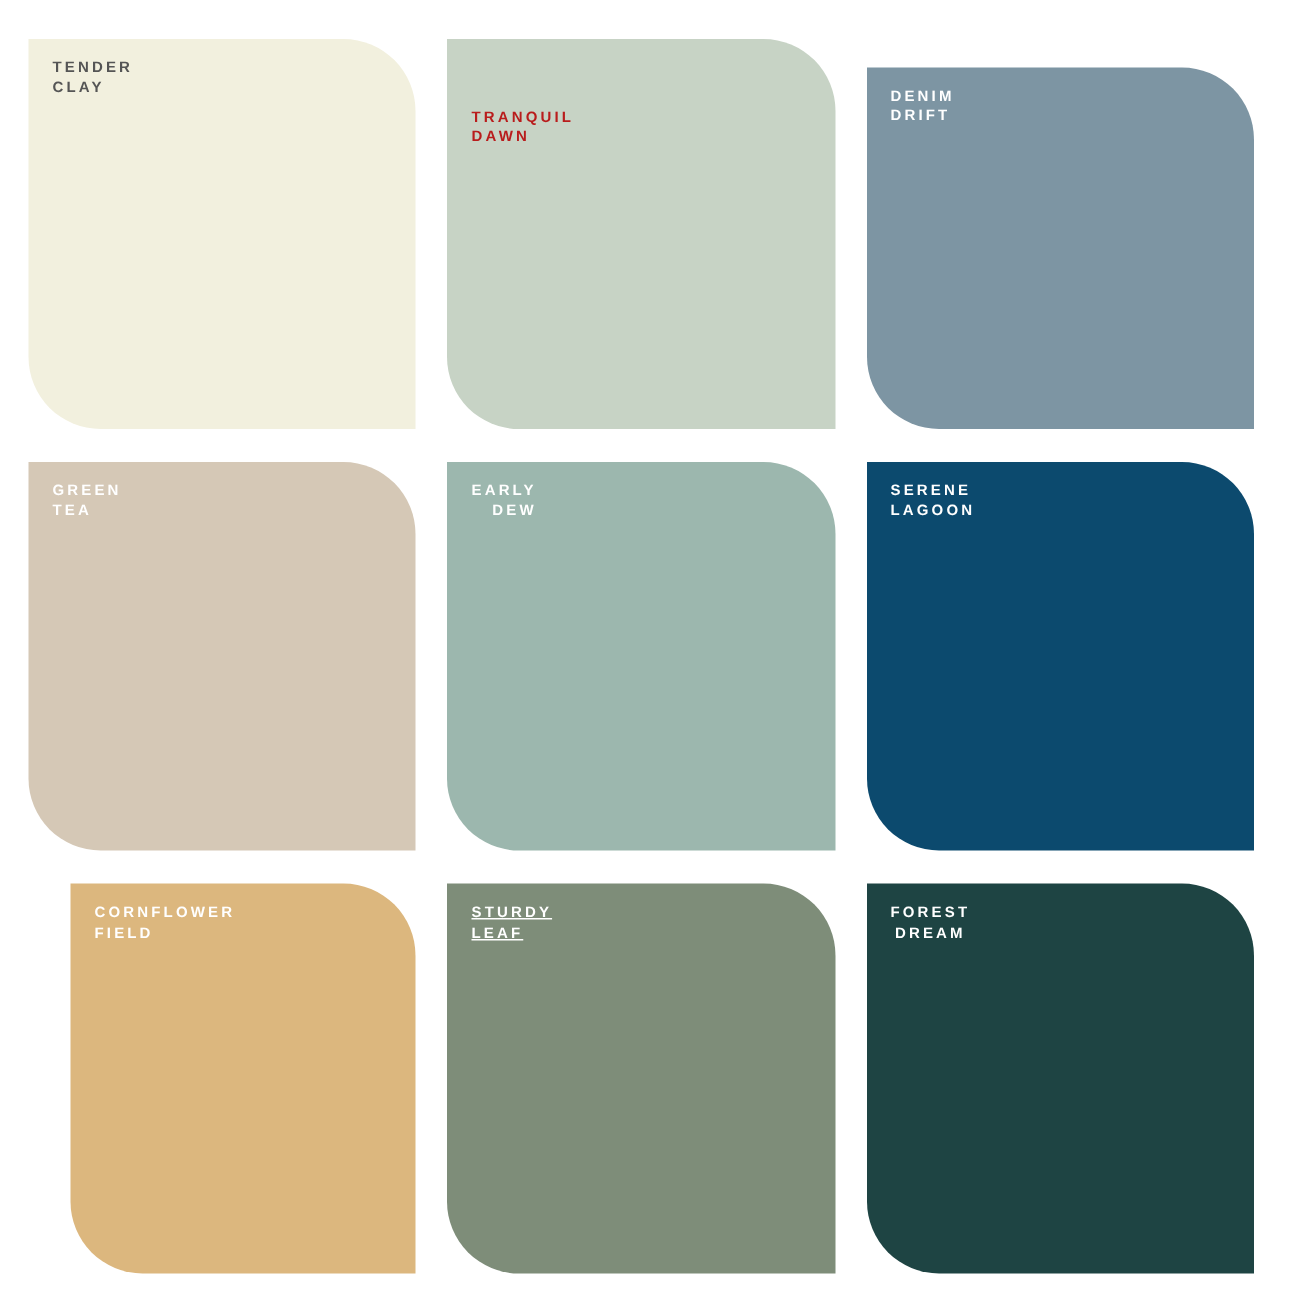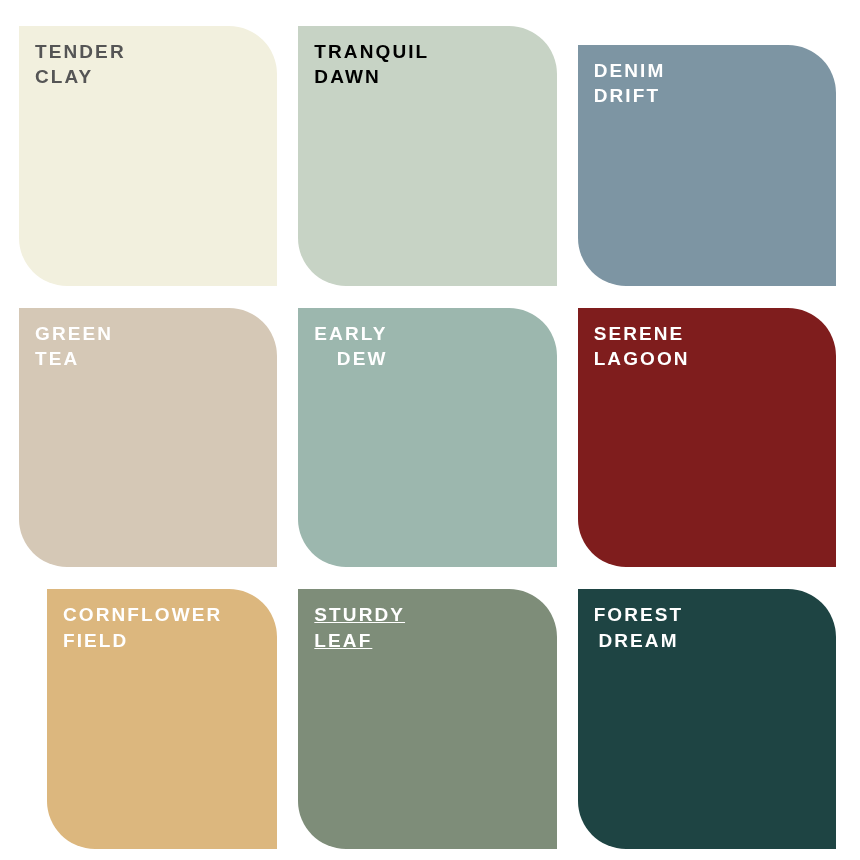--- a/index.html
+++ b/index.html
@@ -36,54 +36,54 @@
     box-sizing: border-box;
   }
 
   .swatch-label {
     position: absolute;
     left: 16px;
     top: 13px;
     margin: 0;
     padding: 0;
     font-family: "Liberation Sans", sans-serif;
-    font-size: 19px;
+    font-size: 10px;
     font-weight: bold;
     line-height: 1.33;
     letter-spacing: 2.1px;
     text-transform: uppercase;
     white-space: pre-line;
     user-select: none;
   }
 </style>
 </head>
 <body style="background: rgb(255, 255, 255);">
 
 <div id="palette-grid" style="background: rgb(255, 255, 255);">
     <div class="swatch" style="background: rgb(242, 240, 222);">
       <p class="swatch-label" style="color: rgb(85, 85, 85);">TENDER
 CLAY</p>
     </div>
     <div class="swatch" style="background: rgb(199, 211, 197);">
-      <p class="swatch-label" style="color: #000000;">TRANQUIL
+      <p class="swatch-label" style="color: #b91c1c; margin-top: 33px;">TRANQUIL
 DAWN</p>
     </div>
     <div class="swatch" style="background: rgb(125, 149, 163); margin-top: 19px;">
       <p class="swatch-label" style="color: rgb(255, 255, 255);">DENIM
 DRIFT</p>
     </div>
     <div class="swatch" style="background: rgb(213, 200, 182);">
       <p class="swatch-label" style="color: rgb(255, 255, 255);">GREEN
 TEA</p>
     </div>
     <div class="swatch" style="background: rgb(156, 183, 174);">
       <p class="swatch-label" style="color: rgb(255, 255, 255); text-align: right;">EARLY
 DEW</p>
     </div>
-    <div class="swatch" style="background: #7f1d1d;">
+    <div class="swatch" style="background: #0c4a6e;">
       <p class="swatch-label" style="color: rgb(255, 255, 255);">SERENE
 LAGOON</p>
     </div>
     <div class="swatch" style="background: rgb(220, 183, 126); margin-left: 28px;">
       <p class="swatch-label" style="color: rgb(255, 255, 255);">CORNFLOWER
 FIELD</p>
     </div>
     <div class="swatch" style="background: rgb(126, 141, 121);">
       <p class="swatch-label" style="color: rgb(255, 255, 255); text-decoration: underline;">STURDY
 LEAF</p>

